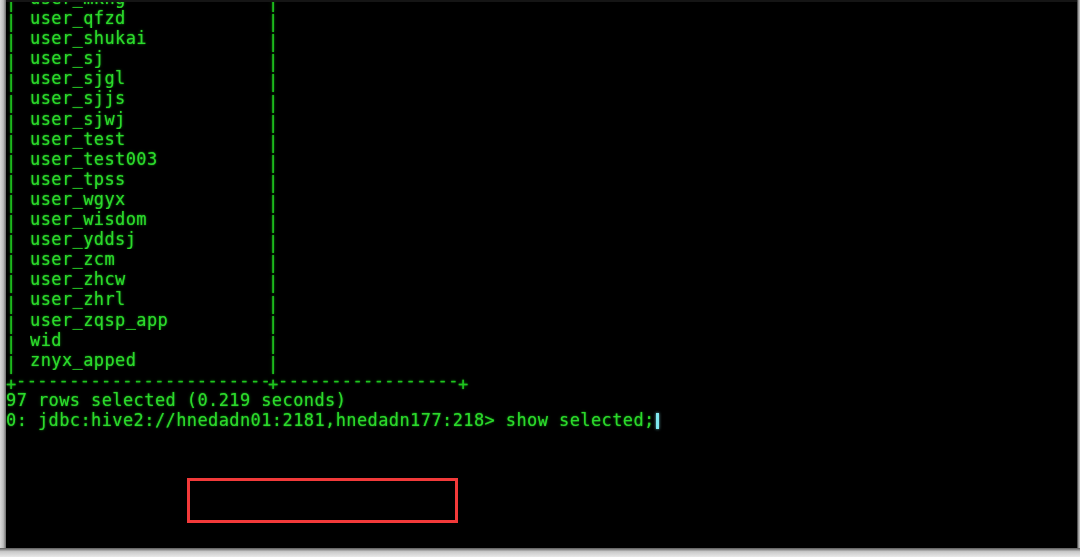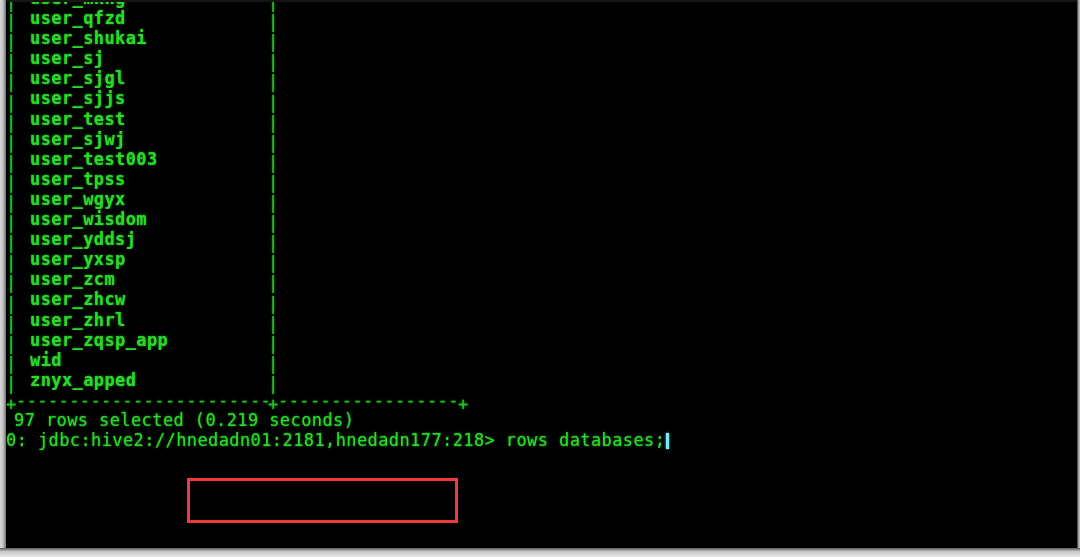--- a/index.html
+++ b/index.html
@@ -90,30 +90,28 @@
   }
   .cell-pad {
     display: inline-block;
     width: 14px;
   }
   .cell-name {
     display: inline-block;
     width: 238px;
     color: #2bd92b;
     overflow: hidden;
-    font-weight: bold;
   }
 
   .sep-line {
     color: #1ec81e;
   }
 
   .status-line {
     color: #2bd92b;
-    padding-left: 8px;
   }
 
   .prompt-line {
     color: #2bd92b;
   }
 
   .cursor {
     display: inline-block;
     width: 3px;
     height: 16px;
@@ -149,35 +147,34 @@
 
   <div class="term blur-pass">
     <div class="term-inner" id="term-inner">
 
     <div class="line row"><span class="cell-pipe">|</span><span class="cell-pad"> </span><span class="cell-name">user_mkhg</span><span class="cell-pipe">|</span></div>
         <div class="line row"><span class="cell-pipe">|</span><span class="cell-pad"> </span><span class="cell-name">user_qfzd</span><span class="cell-pipe">|</span></div>
         <div class="line row"><span class="cell-pipe">|</span><span class="cell-pad"> </span><span class="cell-name">user_shukai</span><span class="cell-pipe">|</span></div>
         <div class="line row"><span class="cell-pipe">|</span><span class="cell-pad"> </span><span class="cell-name">user_sj</span><span class="cell-pipe">|</span></div>
         <div class="line row"><span class="cell-pipe">|</span><span class="cell-pad"> </span><span class="cell-name">user_sjgl</span><span class="cell-pipe">|</span></div>
         <div class="line row"><span class="cell-pipe">|</span><span class="cell-pad"> </span><span class="cell-name">user_sjjs</span><span class="cell-pipe">|</span></div>
+        <div class="line row"><span class="cell-pipe">|</span><span class="cell-pad"> </span><span class="cell-name">user_sjwj</span><span class="cell-pipe">|</span></div>
         <div class="line row"><span class="cell-pipe">|</span><span class="cell-pad"> </span><span class="cell-name">user_test</span><span class="cell-pipe">|</span></div>
-        <div class="line row"><span class="cell-pipe">|</span><span class="cell-pad"> </span><span class="cell-name">user_sjwj</span><span class="cell-pipe">|</span></div>
         <div class="line row"><span class="cell-pipe">|</span><span class="cell-pad"> </span><span class="cell-name">user_test003</span><span class="cell-pipe">|</span></div>
         <div class="line row"><span class="cell-pipe">|</span><span class="cell-pad"> </span><span class="cell-name">user_tpss</span><span class="cell-pipe">|</span></div>
         <div class="line row"><span class="cell-pipe">|</span><span class="cell-pad"> </span><span class="cell-name">user_wgyx</span><span class="cell-pipe">|</span></div>
         <div class="line row"><span class="cell-pipe">|</span><span class="cell-pad"> </span><span class="cell-name">user_wisdom</span><span class="cell-pipe">|</span></div>
         <div class="line row"><span class="cell-pipe">|</span><span class="cell-pad"> </span><span class="cell-name">user_yddsj</span><span class="cell-pipe">|</span></div>
-        <div class="line row"><span class="cell-pipe">|</span><span class="cell-pad"> </span><span class="cell-name">user_yxsp</span><span class="cell-pipe">|</span></div>
         <div class="line row"><span class="cell-pipe">|</span><span class="cell-pad"> </span><span class="cell-name">user_zcm</span><span class="cell-pipe">|</span></div>
         <div class="line row"><span class="cell-pipe">|</span><span class="cell-pad"> </span><span class="cell-name">user_zhcw</span><span class="cell-pipe">|</span></div>
         <div class="line row"><span class="cell-pipe">|</span><span class="cell-pad"> </span><span class="cell-name">user_zhrl</span><span class="cell-pipe">|</span></div>
         <div class="line row"><span class="cell-pipe">|</span><span class="cell-pad"> </span><span class="cell-name">user_zqsp_app</span><span class="cell-pipe">|</span></div>
         <div class="line row"><span class="cell-pipe">|</span><span class="cell-pad"> </span><span class="cell-name">wid</span><span class="cell-pipe">|</span></div>
         <div class="line row"><span class="cell-pipe">|</span><span class="cell-pad"> </span><span class="cell-name">znyx_apped</span><span class="cell-pipe">|</span></div>
         <div class="line sep-line"><span class="cell-pipe">+</span><span style="display: inline-block; width: 252px; overflow: hidden;">----------------------------------------</span><span class="cell-pipe">+</span><span style="display: inline-block; width: 180px; overflow: hidden;">----------------------------</span><span class="cell-pipe">+</span></div>
         <div class="line status-line">97 rows selected (0.219 seconds)</div>
-        <div class="line prompt-line"><span>0: jdbc:hive2://hnedadn01:2181,hnedadn177:218&gt; </span><span>rows databases;</span><span class="cursor" style="background: rgb(127, 232, 240);"></span></div>
+        <div class="line prompt-line"><span>0: jdbc:hive2://hnedadn01:2181,hnedadn177:218&gt; </span><span>show selected;</span><span class="cursor" style="background: rgb(127, 232, 240);"></span></div>
       </div>
   </div>
 
   <div class="annotation-box" id="annotation-box" style="left: 187px; top: 478px; width: 265px; height: 39px; border-color: rgb(242, 58, 58);"></div>
 
 </div>
 
 </body></html>

